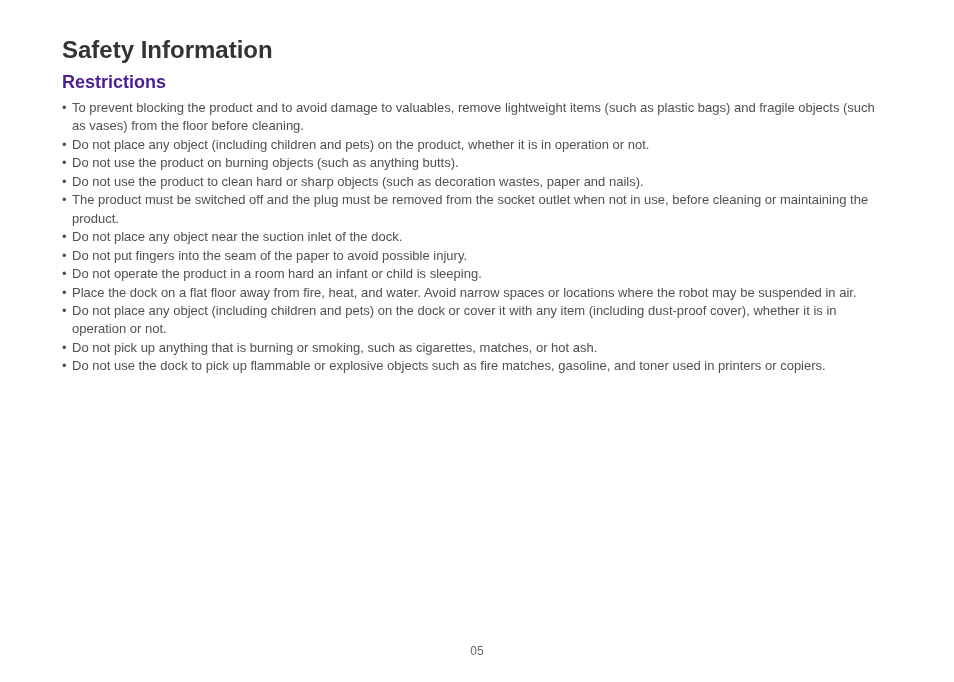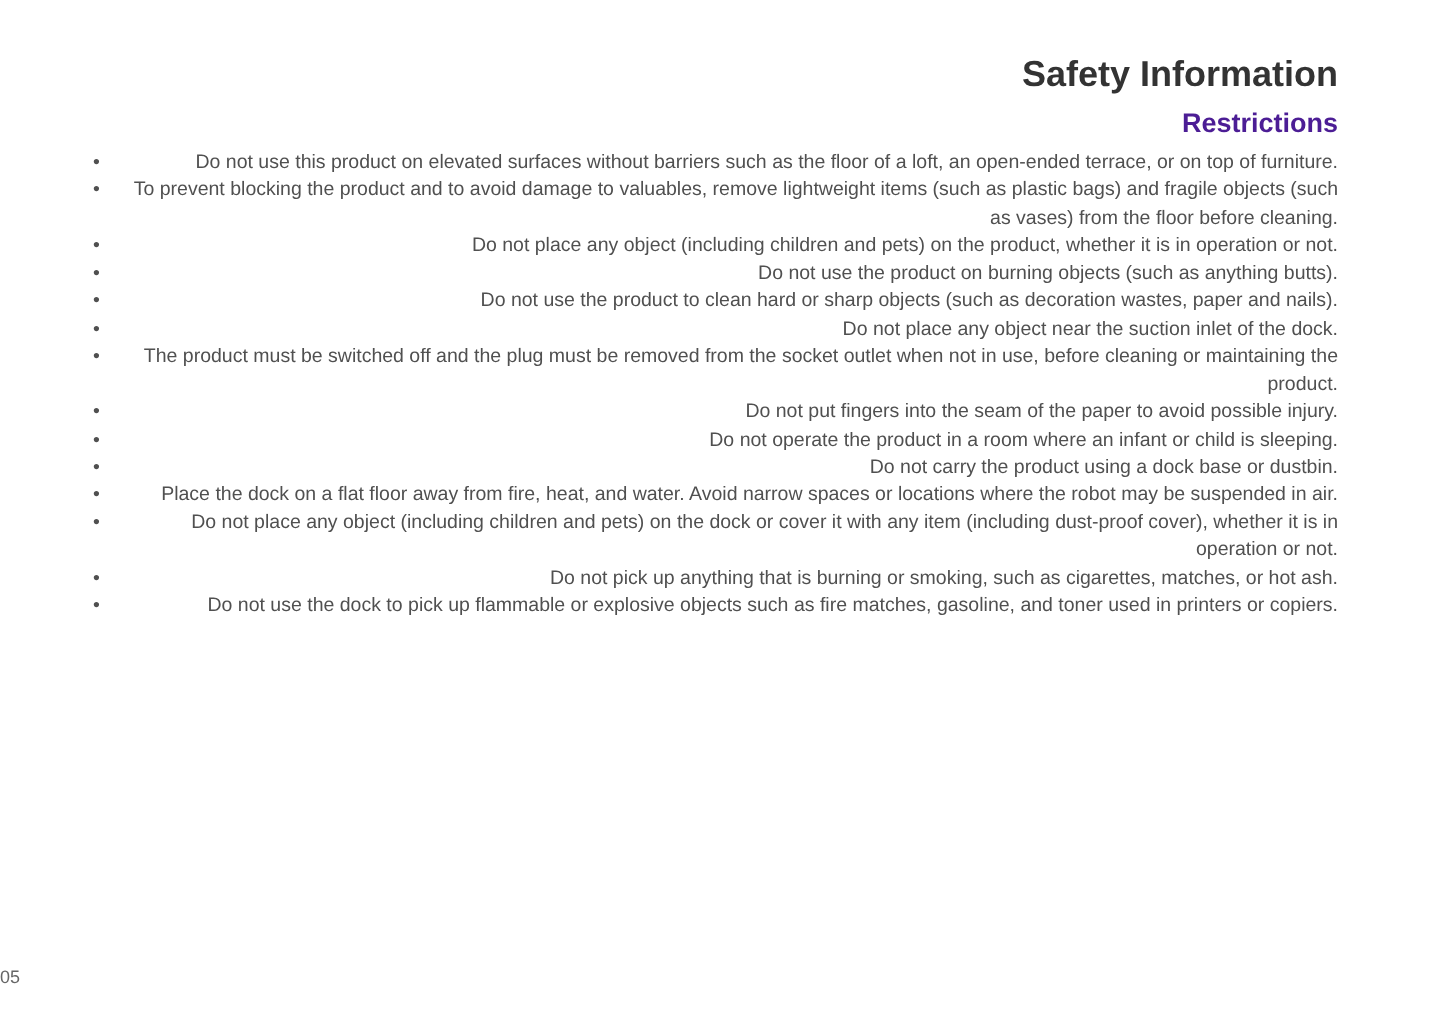--- a/index.html
+++ b/index.html
@@ -1,19 +1,18 @@
 <!DOCTYPE html>
 <html><head>
   <meta charset="utf-8">
   <style>
     * {
       margin: 0;
       padding: 0;
       box-sizing: border-box;
-      text-align: right;
     }
     body {
       font-family: Arial, Helvetica, sans-serif;
       background: #ffffff;
       width: 954px;
       height: 682px;
       position: relative;
       color: #4a4a4a;
     }
     .page {
@@ -47,42 +46,40 @@
       position: absolute;
       left: 0;
       top: 0;
       color: #505050;
     }
     .page-number {
       position: absolute;
       bottom: 24px;
       left: 0;
       right: 0;
-      text-align: left;
+      text-align: center;
       font-size: 12px;
       color: #666666;
     }
   </style>
 </head>
 <body>
 
 <div class="page">
   <h1 class="title">Safety Information</h1>
   <h2 class="subtitle">Restrictions</h2>
   <ul class="bullet-list">
-      <li class="bullet-item">Do not use this product on elevated surfaces without barriers such as the floor of a loft, an open-ended terrace, or on top of furniture.</li>
       <li class="bullet-item">To prevent blocking the product and to avoid damage to valuables, remove lightweight items (such as plastic bags) and fragile objects (such as vases) from the floor before cleaning.</li>
       <li class="bullet-item">Do not place any object (including children and pets) on the product, whether it is in operation or not.</li>
       <li class="bullet-item">Do not use the product on burning objects (such as anything butts).</li>
       <li class="bullet-item">Do not use the product to clean hard or sharp objects (such as decoration wastes, paper and nails).</li>
+      <li class="bullet-item">The product must be switched off and the plug must be removed from the socket outlet when not in use, before cleaning or maintaining the product.</li>
       <li class="bullet-item">Do not place any object near the suction inlet of the dock.</li>
-      <li class="bullet-item">The product must be switched off and the plug must be removed from the socket outlet when not in use, before cleaning or maintaining the product.</li>
       <li class="bullet-item">Do not put fingers into the seam of the paper to avoid possible injury.</li>
-      <li class="bullet-item">Do not operate the product in a room where an infant or child is sleeping.</li>
-      <li class="bullet-item">Do not carry the product using a dock base or dustbin.</li>
+      <li class="bullet-item">Do not operate the product in a room hard an infant or child is sleeping.</li>
       <li class="bullet-item">Place the dock on a flat floor away from fire, heat, and water. Avoid narrow spaces or locations where the robot may be suspended in air.</li>
       <li class="bullet-item">Do not place any object (including children and pets) on the dock or cover it with any item (including dust-proof cover), whether it is in operation or not.</li>
       <li class="bullet-item">Do not pick up anything that is burning or smoking, such as cigarettes, matches, or hot ash.</li>
       <li class="bullet-item">Do not use the dock to pick up flammable or explosive objects such as fire matches, gasoline, and toner used in printers or copiers.</li>
     </ul>
 </div>
 
 <div class="page-number">05</div>
 
 </body></html>

